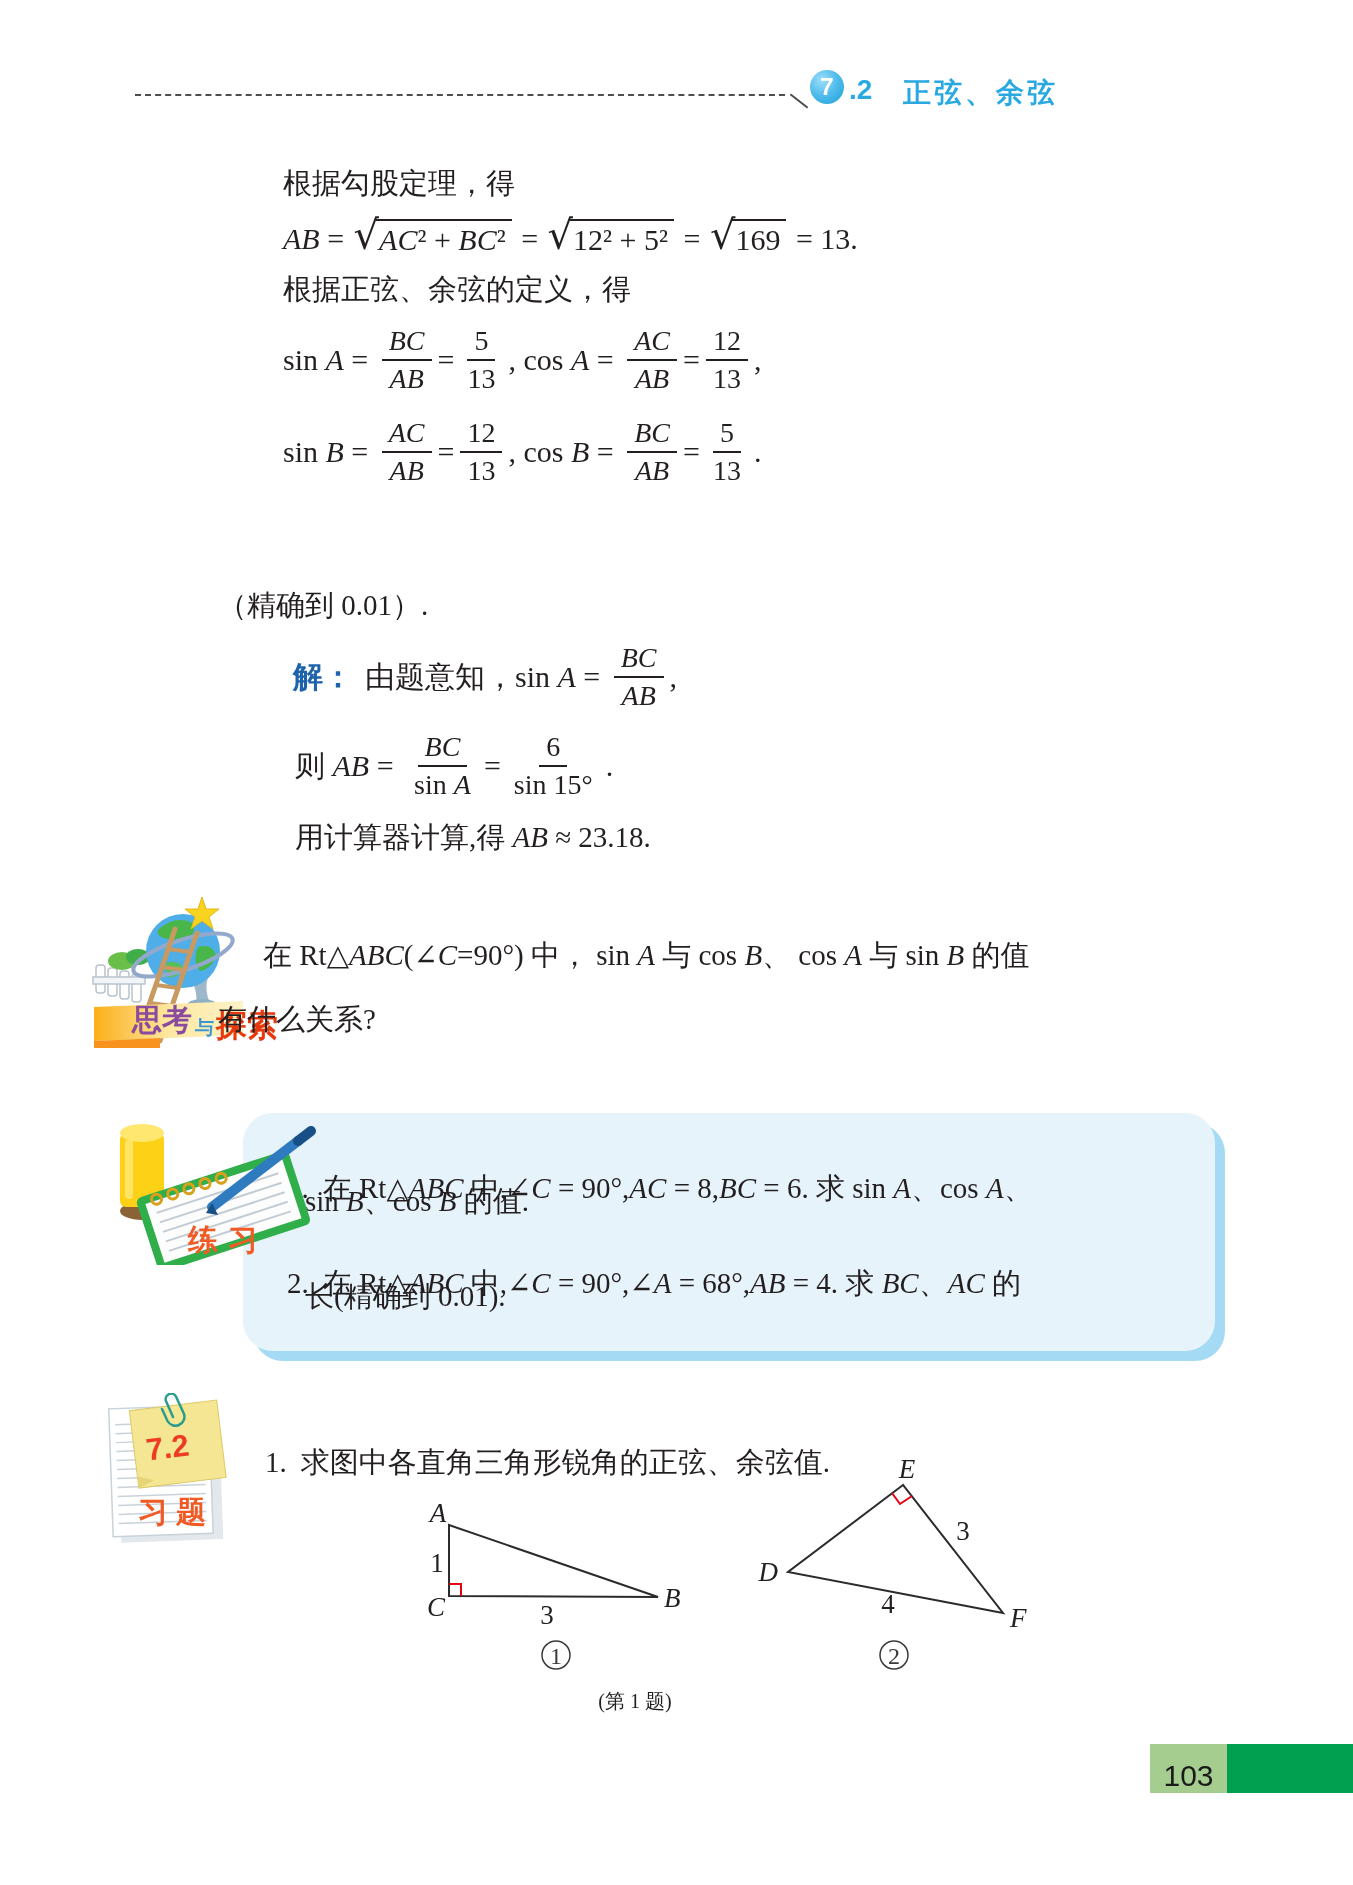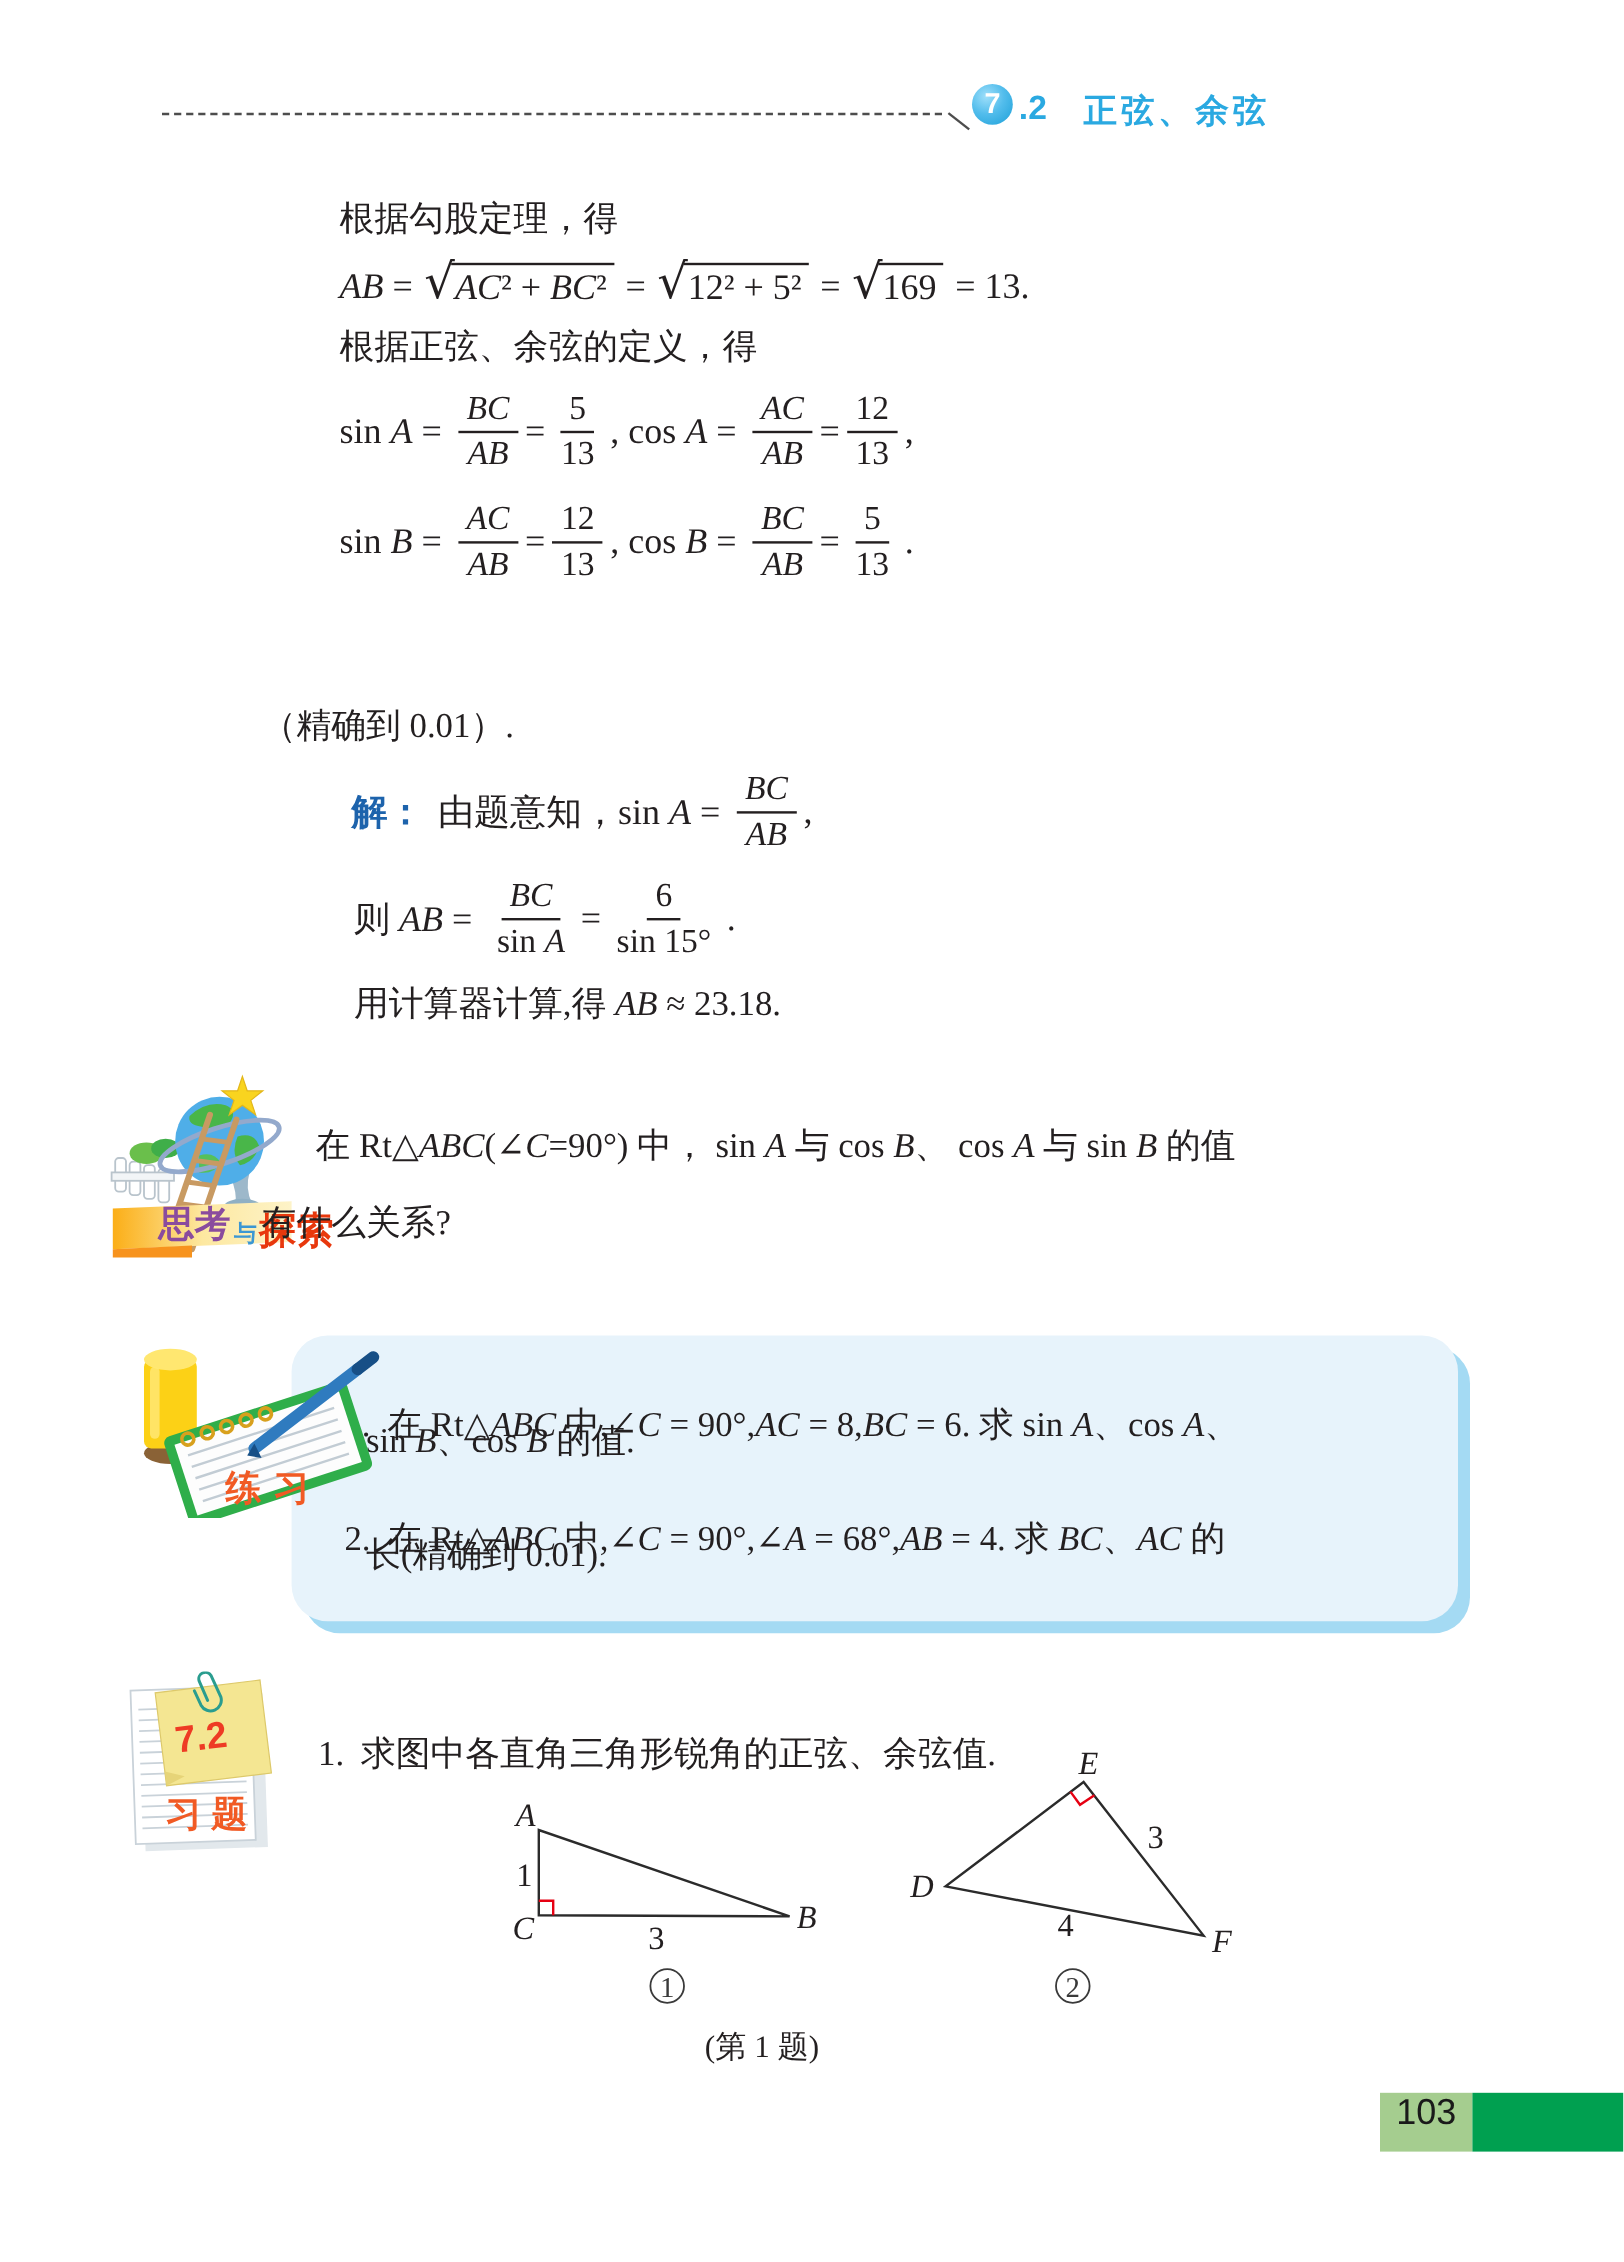--- a/index.html
+++ b/index.html
@@ -50,23 +50,23 @@
   .label-think{color:var(--think-purple);font-size:30px;}
   .label-and{color:var(--think-and-blue);font-size:19px;}
   .label-explore{color:var(--think-red);font-size:31px;}
   .label-practice{color:var(--icon-orange);font-size:30px;letter-spacing:10px;}
   .label-exercise{color:var(--icon-orange);font-size:30px;letter-spacing:8px;}
   .label-sticky{color:#ee3b24;font-size:31px;font-weight:bold;font-family:"Liberation Sans",sans-serif;transform:rotate(-7deg);}
   
   .vl{font-family:"Liberation Serif",serif;font-style:italic;font-size:27px;fill:var(--ink);}
   .sl{font-family:"Liberation Serif",serif;font-size:27px;fill:var(--ink);}
   .fn{font-family:"Liberation Serif",serif;font-size:24px;fill:#3a3a3a;}
-  .caption{position:absolute;font-size:26px;text-align:center;color:var(--ink);}
-  
-  .pageno{position:absolute;background:var(--green-light);display:flex;align-items:flex-start;justify-content:center;
+  .caption{position:absolute;font-size:20px;text-align:center;color:var(--ink);}
+  
+  .pageno{position:absolute;background:var(--green-light);display:flex;align-items:flex-end;justify-content:center;
           font-family:"Liberation Sans",sans-serif;font-size:30px;color:#1a1a1a;}
   .greenbar{position:absolute;background:var(--green-dark);}
 </style>
 </head>
 <body>
 
 <div class="page">
 
   <div class="abs dashed-rule" style="left:135px;top:94px;width:650px"></div>
   <div class="abs rule-tick" style="left:788px;top:100px"></div>

